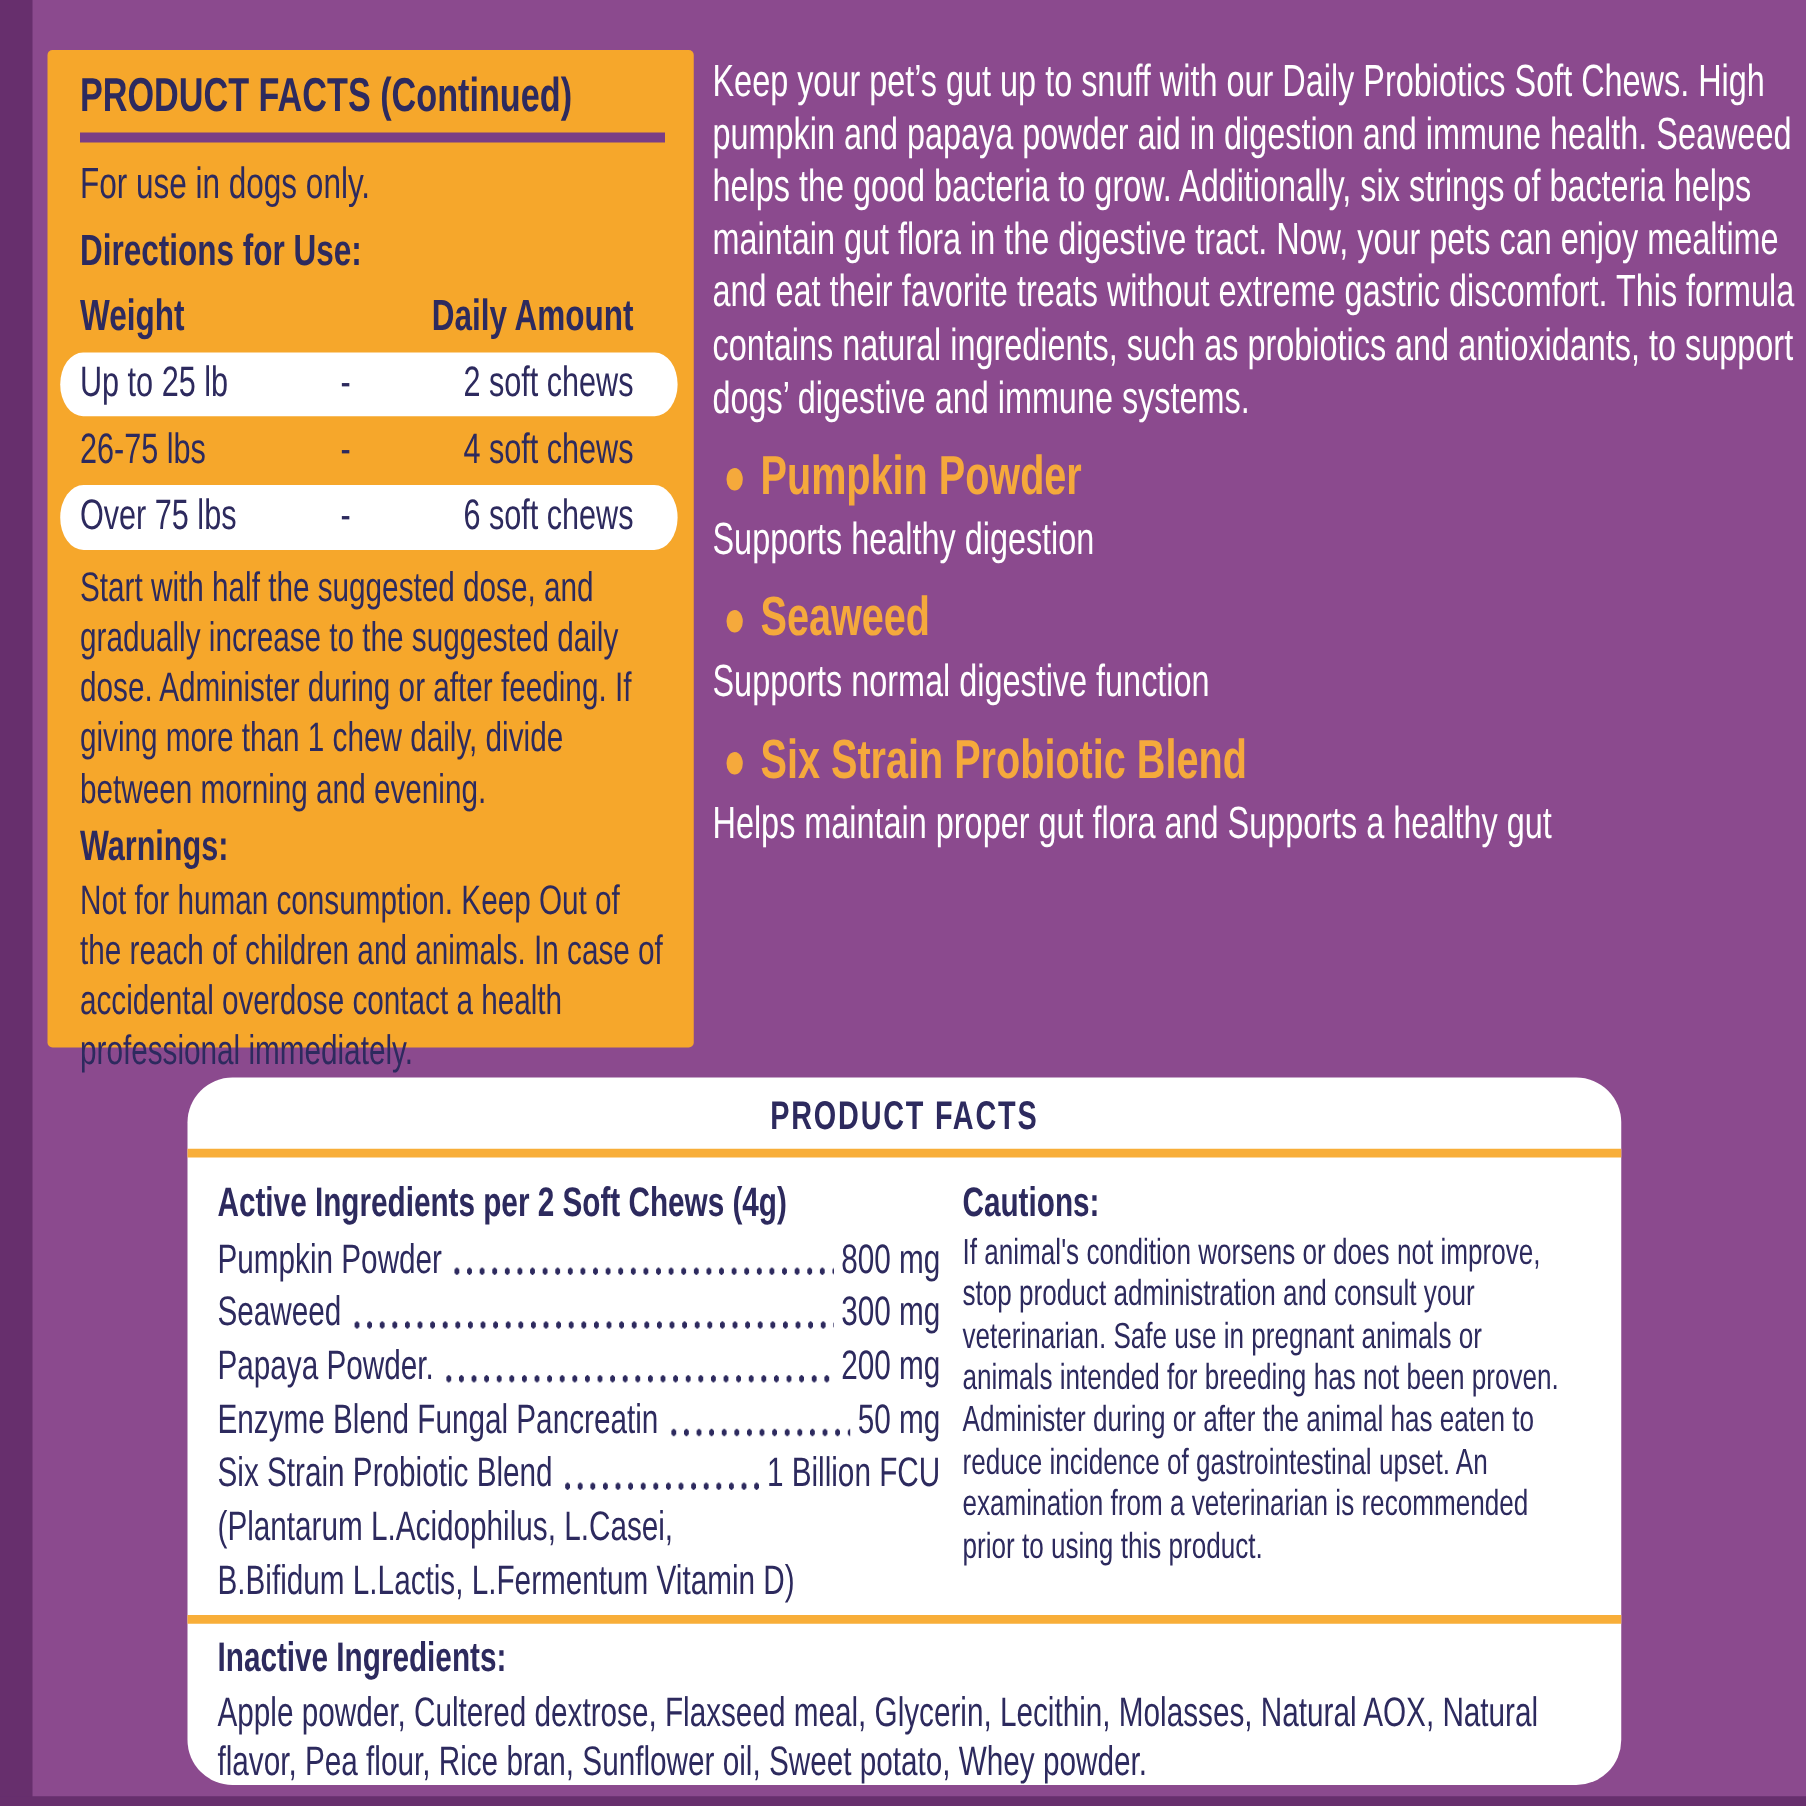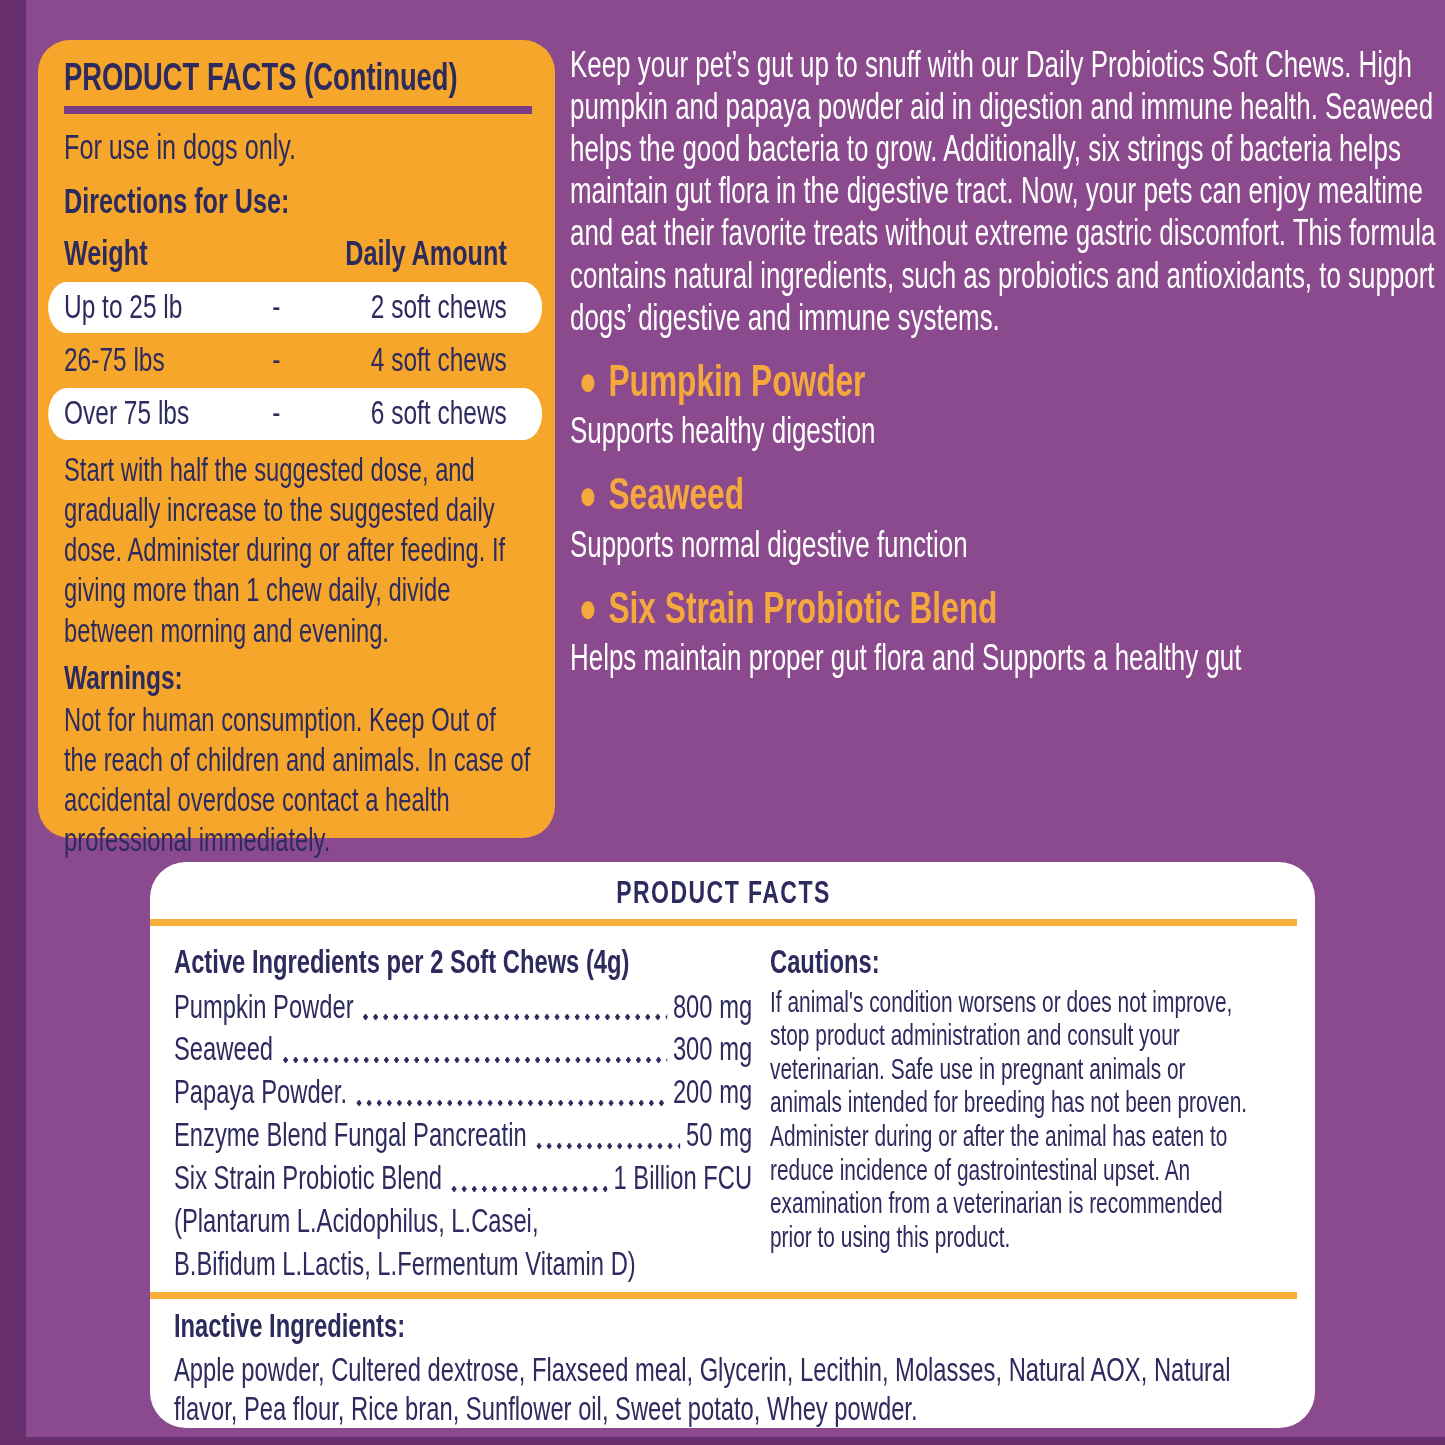--- a/index.html
+++ b/index.html
@@ -10,21 +10,21 @@
     color:#2d2a5e;
   }
   .edge-left  { position:absolute; left:0; top:0; width:26px; height:100%; background:#672f6d; }
   .edge-bottom{ position:absolute; left:0; bottom:0; width:100%; height:8px; background:#672f6d; }
 
   
   .cx { position:absolute; transform:scaleX(0.72); transform-origin:0 0; }
 
   
   .op { position:absolute; left:38px; top:40px; width:517px; height:798px;
-        background:#f6a72b; border-radius:32px; }
+        background:#f6a72b; border-radius:4px; }
   .opcx { left:26px; top:16px; width:650px; }
   .op-title { margin:0; font-size:38px; font-weight:700; line-height:1.15; color:#2d2a5e; }
   .op-rule  { height:8px; background:#7b3e85; margin:6px 0 12px 0; }
   .op-foruse{ margin:0 0 12px 0; font-size:35px; line-height:1.2; }
   .op-dir   { margin:0 0 6px 0; font-size:35px; font-weight:700; line-height:1.2; }
   .trow { display:flex; align-items:baseline; font-size:34px; line-height:1.24;
           padding:3px 0 6px 0; margin:2px 0; }
   .thead{ font-size:35px; font-weight:700; }
   .tw { flex:1; }
   .td { width:80px; text-align:center; }
@@ -39,21 +39,21 @@
   
   .introcx { left:570px; top:44px; width:1208px; color:#ffffff; }
   .intro-p { margin:0; font-size:36px; line-height:1.17; }
   .bullet-head { display:flex; align-items:center; gap:16px; padding-left:12px; margin-top:18px; }
   .bdot   { color:#f5a93c; font-size:42px; line-height:1; }
   .btitle { color:#f5a93c; font-size:44px; font-weight:700; line-height:1.1; }
   .bdesc  { margin:4px 0 0 0; font-size:36px; line-height:1.2; }
 
   
   .pf { position:absolute; left:150px; top:862px; width:1147px; height:566px;
-        background:#ffffff; border-radius:36px;padding-left:18px; }
+        background:#ffffff; border-radius:36px; }
   .pf-titlecx { left:0; top:12px; width:1593px; }
   .pf-title { margin:0; font-size:32px; font-weight:700; letter-spacing:2px;
               text-align:center; color:#2d2a5e; }
   .pf-rule { position:absolute; left:0; width:1147px; height:7px; background:#f8ae39; }
   .pf-rule1 { top:57px; }
   .pf-rule2 { top:430px; }
   .pf-h { margin:0 0 4px 0; font-size:33px; font-weight:700; line-height:1.2; }
   .pfleft  { left:24px; top:80px; width:803px; }
   .irow { display:flex; align-items:baseline; font-size:33px; line-height:1.3; }
   .iname { white-space:nowrap; }

